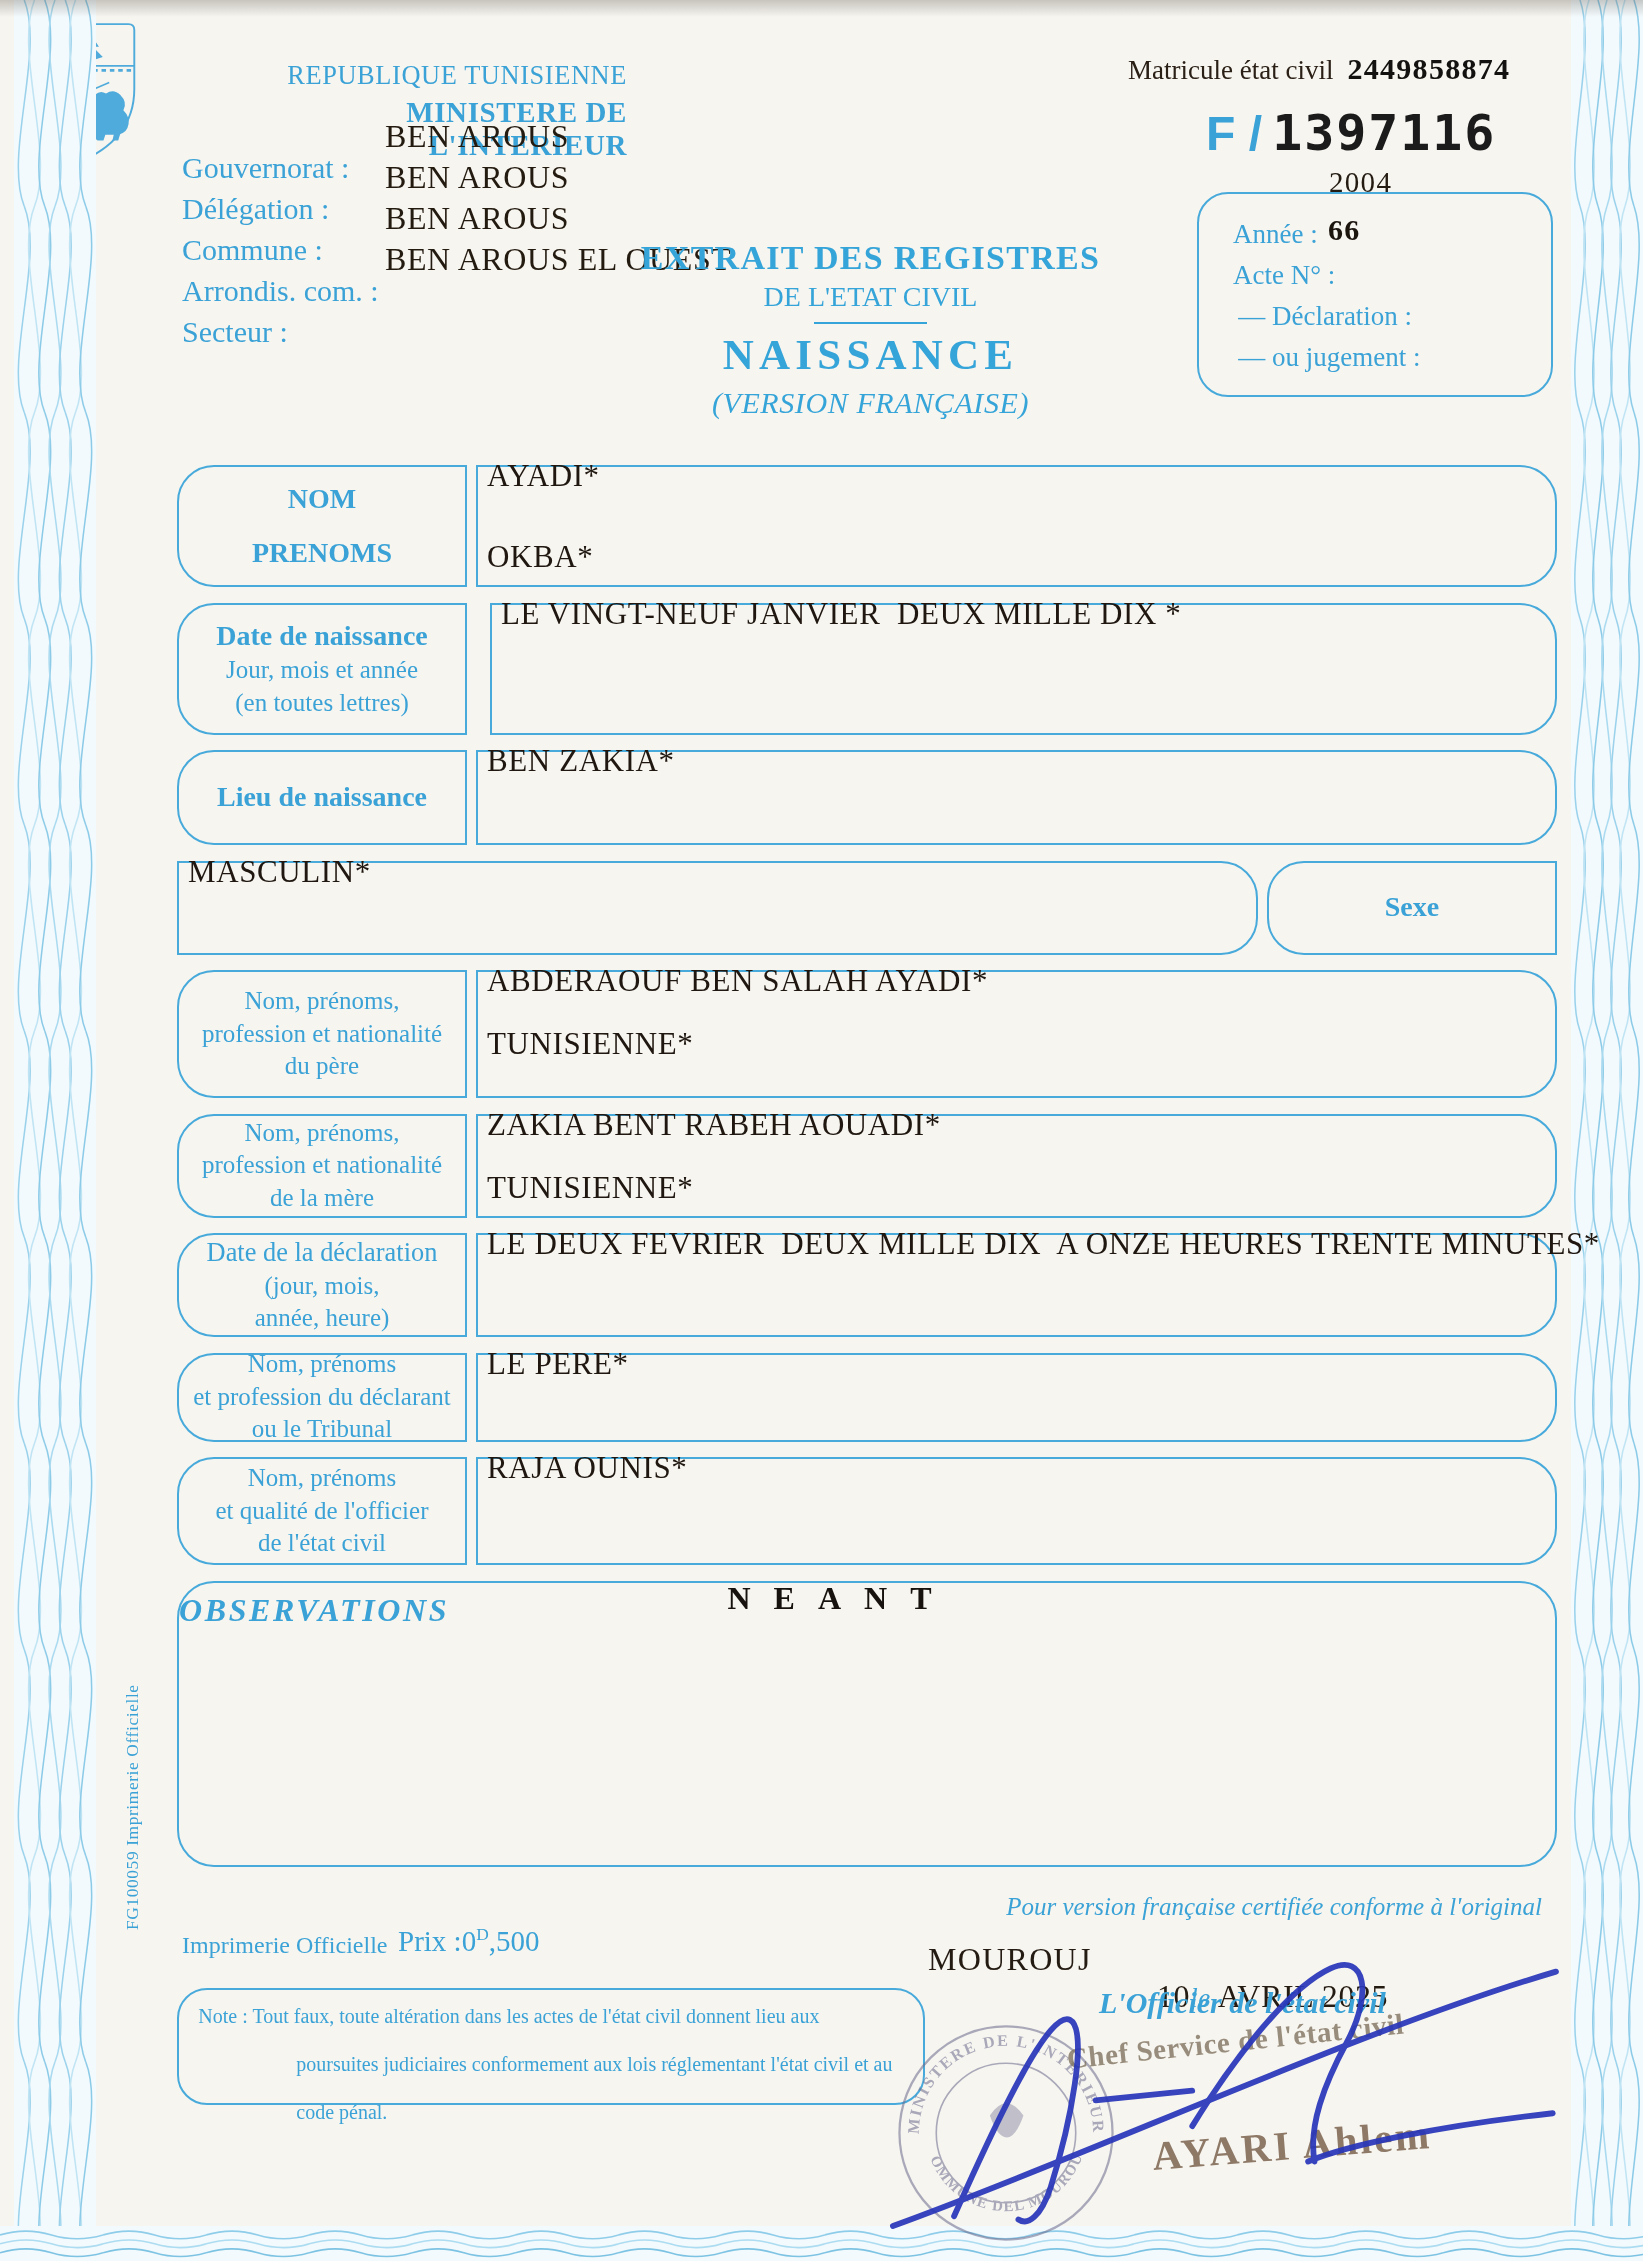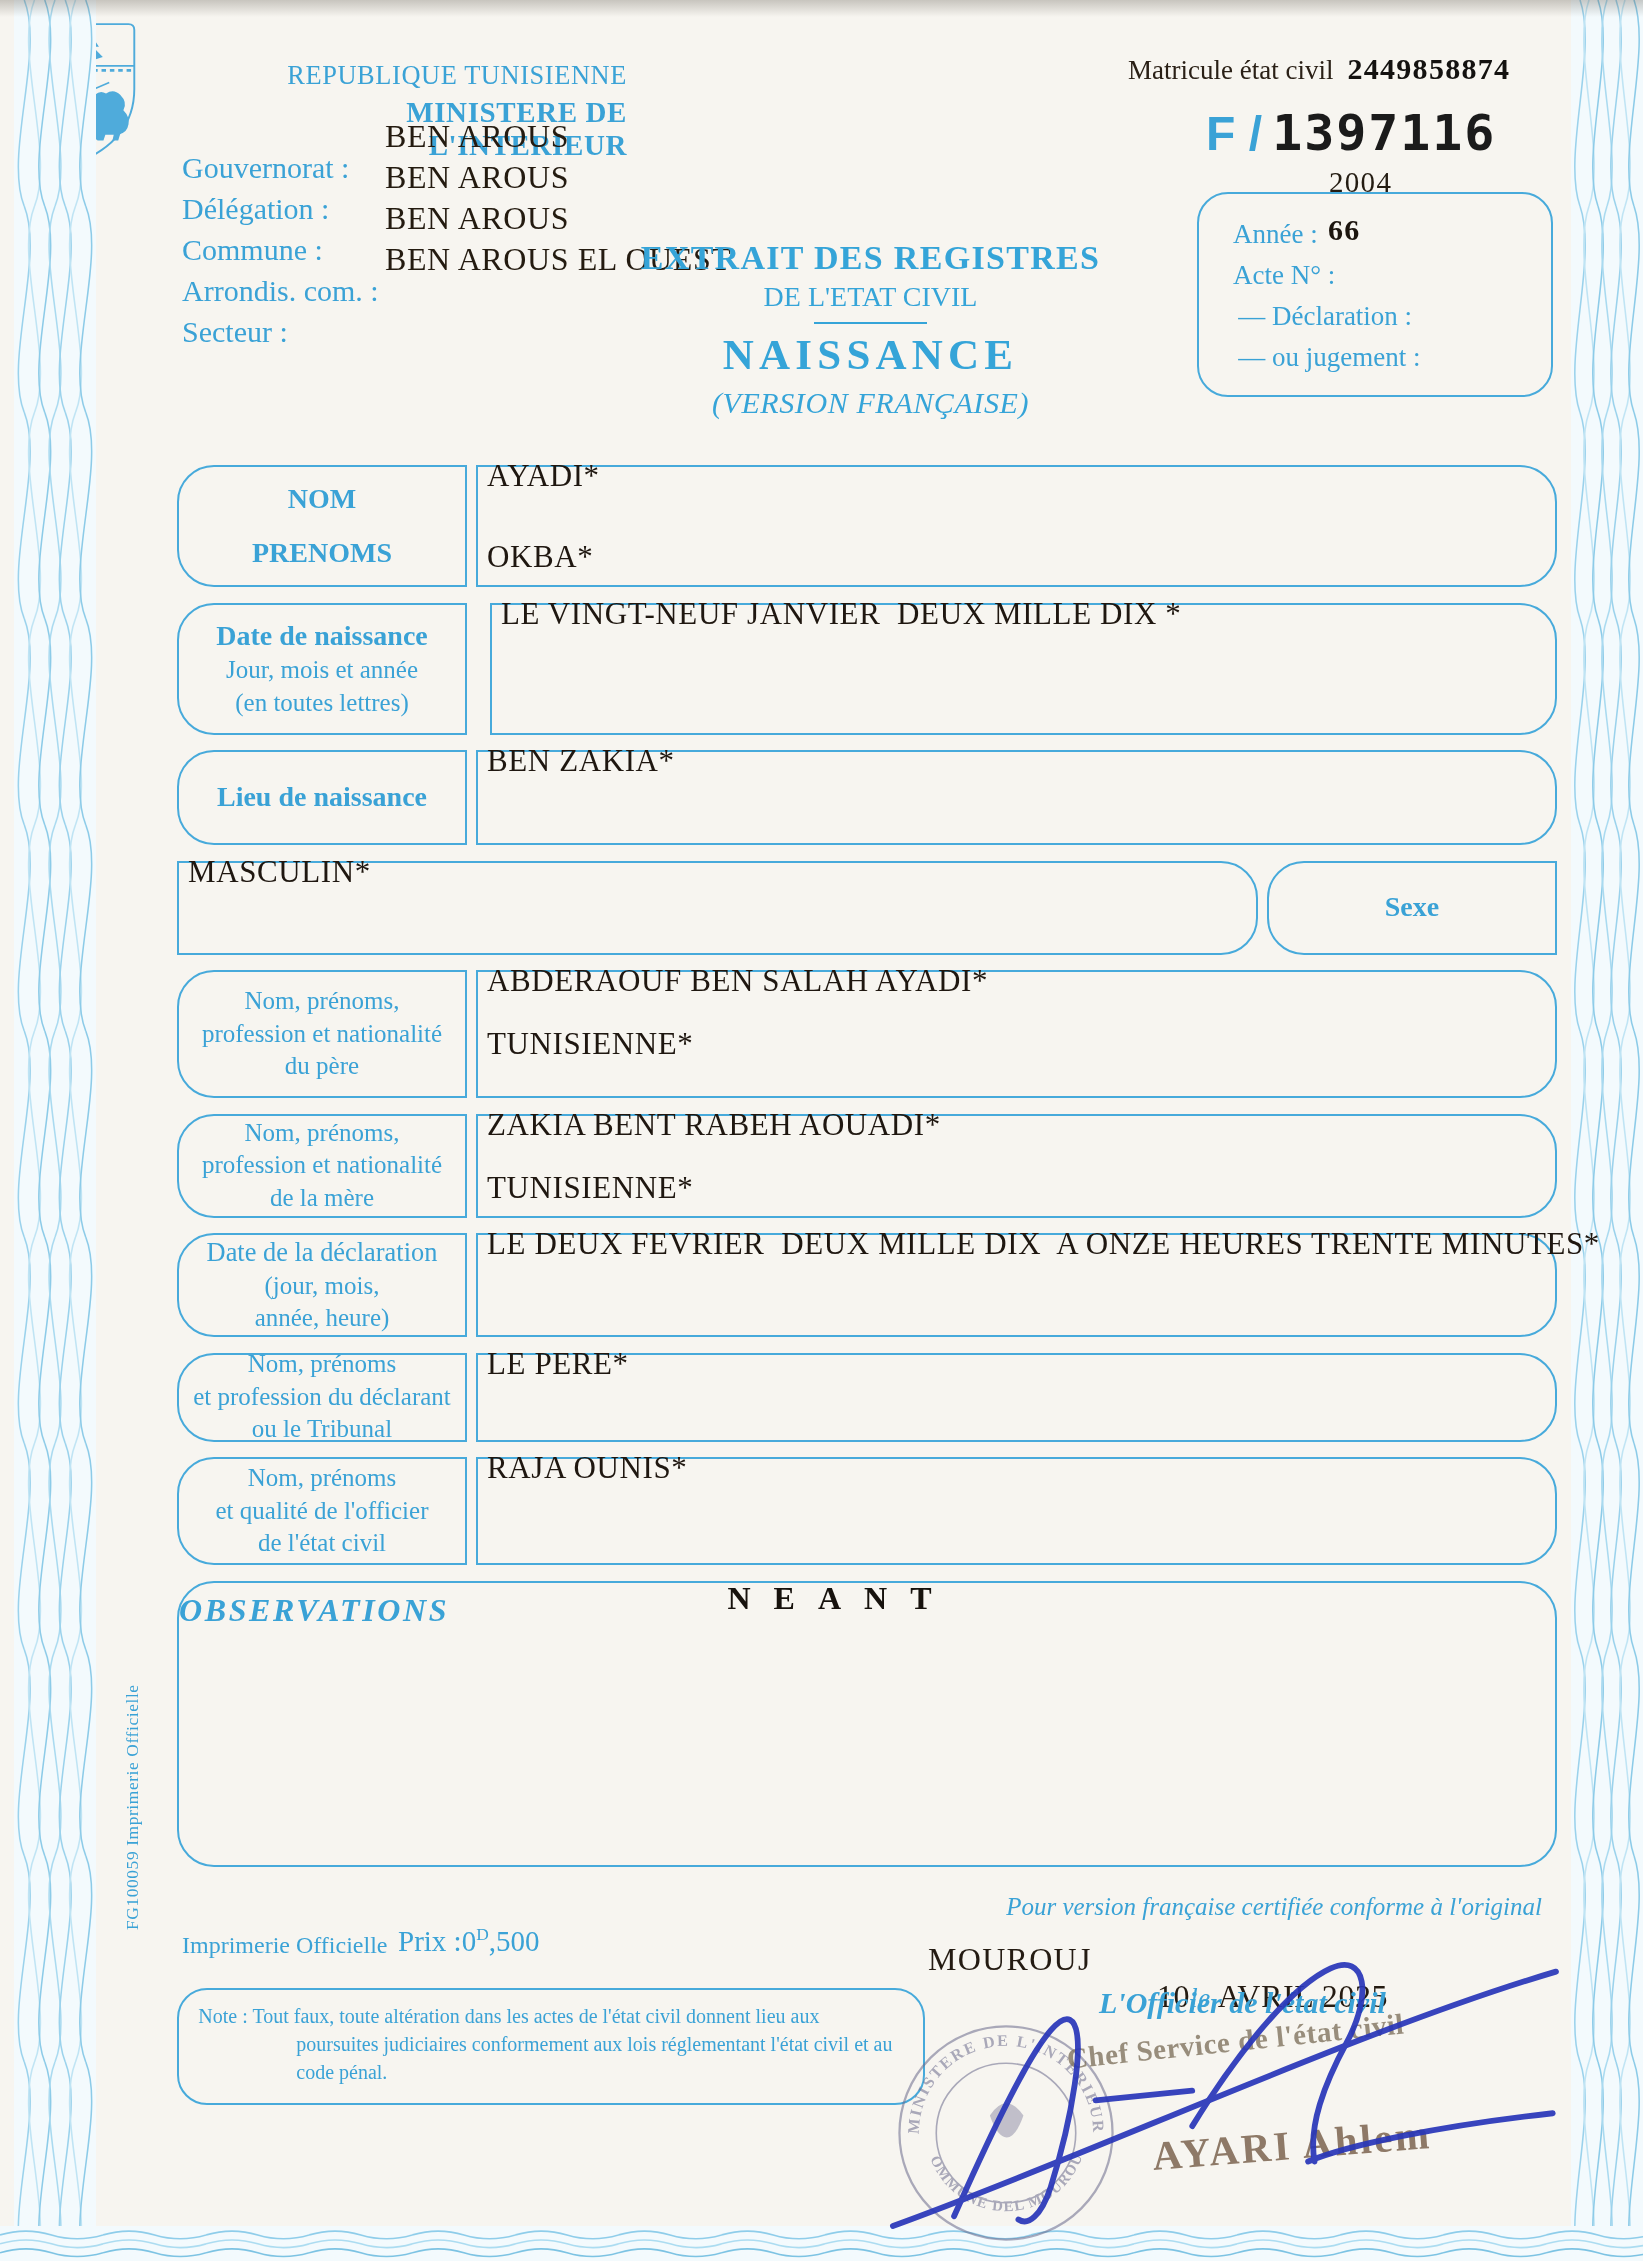--- a/index.html
+++ b/index.html
@@ -67,21 +67,21 @@
   .certify{right:101px;top:1893px;font-style:italic;font-size:25px;color:#3aa2d6;white-space:nowrap;}
   .imprimerie{left:182px;top:1932px;font-size:24px;color:#3aa2d6;white-space:nowrap;}
   .prix{left:398px;top:1924px;font-size:29px;color:#3aa2d6;white-space:nowrap;}
   .prix sup{font-size:17.4px;}
   .mourouj{left:928px;top:1941px;font-size:32px;color:#241b12;letter-spacing:1.3px;white-space:nowrap;}
   .datestamp{left:1126px;top:1978px;font-size:32px;color:#241b12;letter-spacing:0.6px;white-space:nowrap;margin-left:31px;}
   .datestamp .le{color:#3aa2d6;font-style:italic;font-size:27px;font-weight:normal;}
   .officer{left:1099px;top:1986px;font-weight:bold;font-style:italic;font-size:30px;color:#3aa2d6;white-space:nowrap;}
   .notebox{left:177px;top:1988px;width:748px;height:117px;border:2.6px solid #47aadb;border-radius:30px;
         box-sizing:border-box;padding:11.6px 17px 0 19.3px;color:#3aa2d6;font-size:20px;line-height:1.42;}
-  .notebox .ind{padding-left:98px;}
+  .notebox .ind{padding-left:98px;margin-top:20px;}
   .round-stamp{left:893px;top:2020px;}
   .chef-stamp{left:1066px;top:2025px;transform:rotate(-6deg);font-weight:bold;font-size:29px;
         color:rgba(128,115,95,.8);white-space:nowrap;letter-spacing:0.6px;}
   .name-stamp{left:1152px;top:2121px;transform:rotate(-4.5deg);font-weight:bold;font-size:41px;
         color:rgba(130,108,88,.9);white-space:nowrap;letter-spacing:2.6px;}
   .signature{left:857px;top:1933px;}
 </style>
 </head>
 <body>
 

